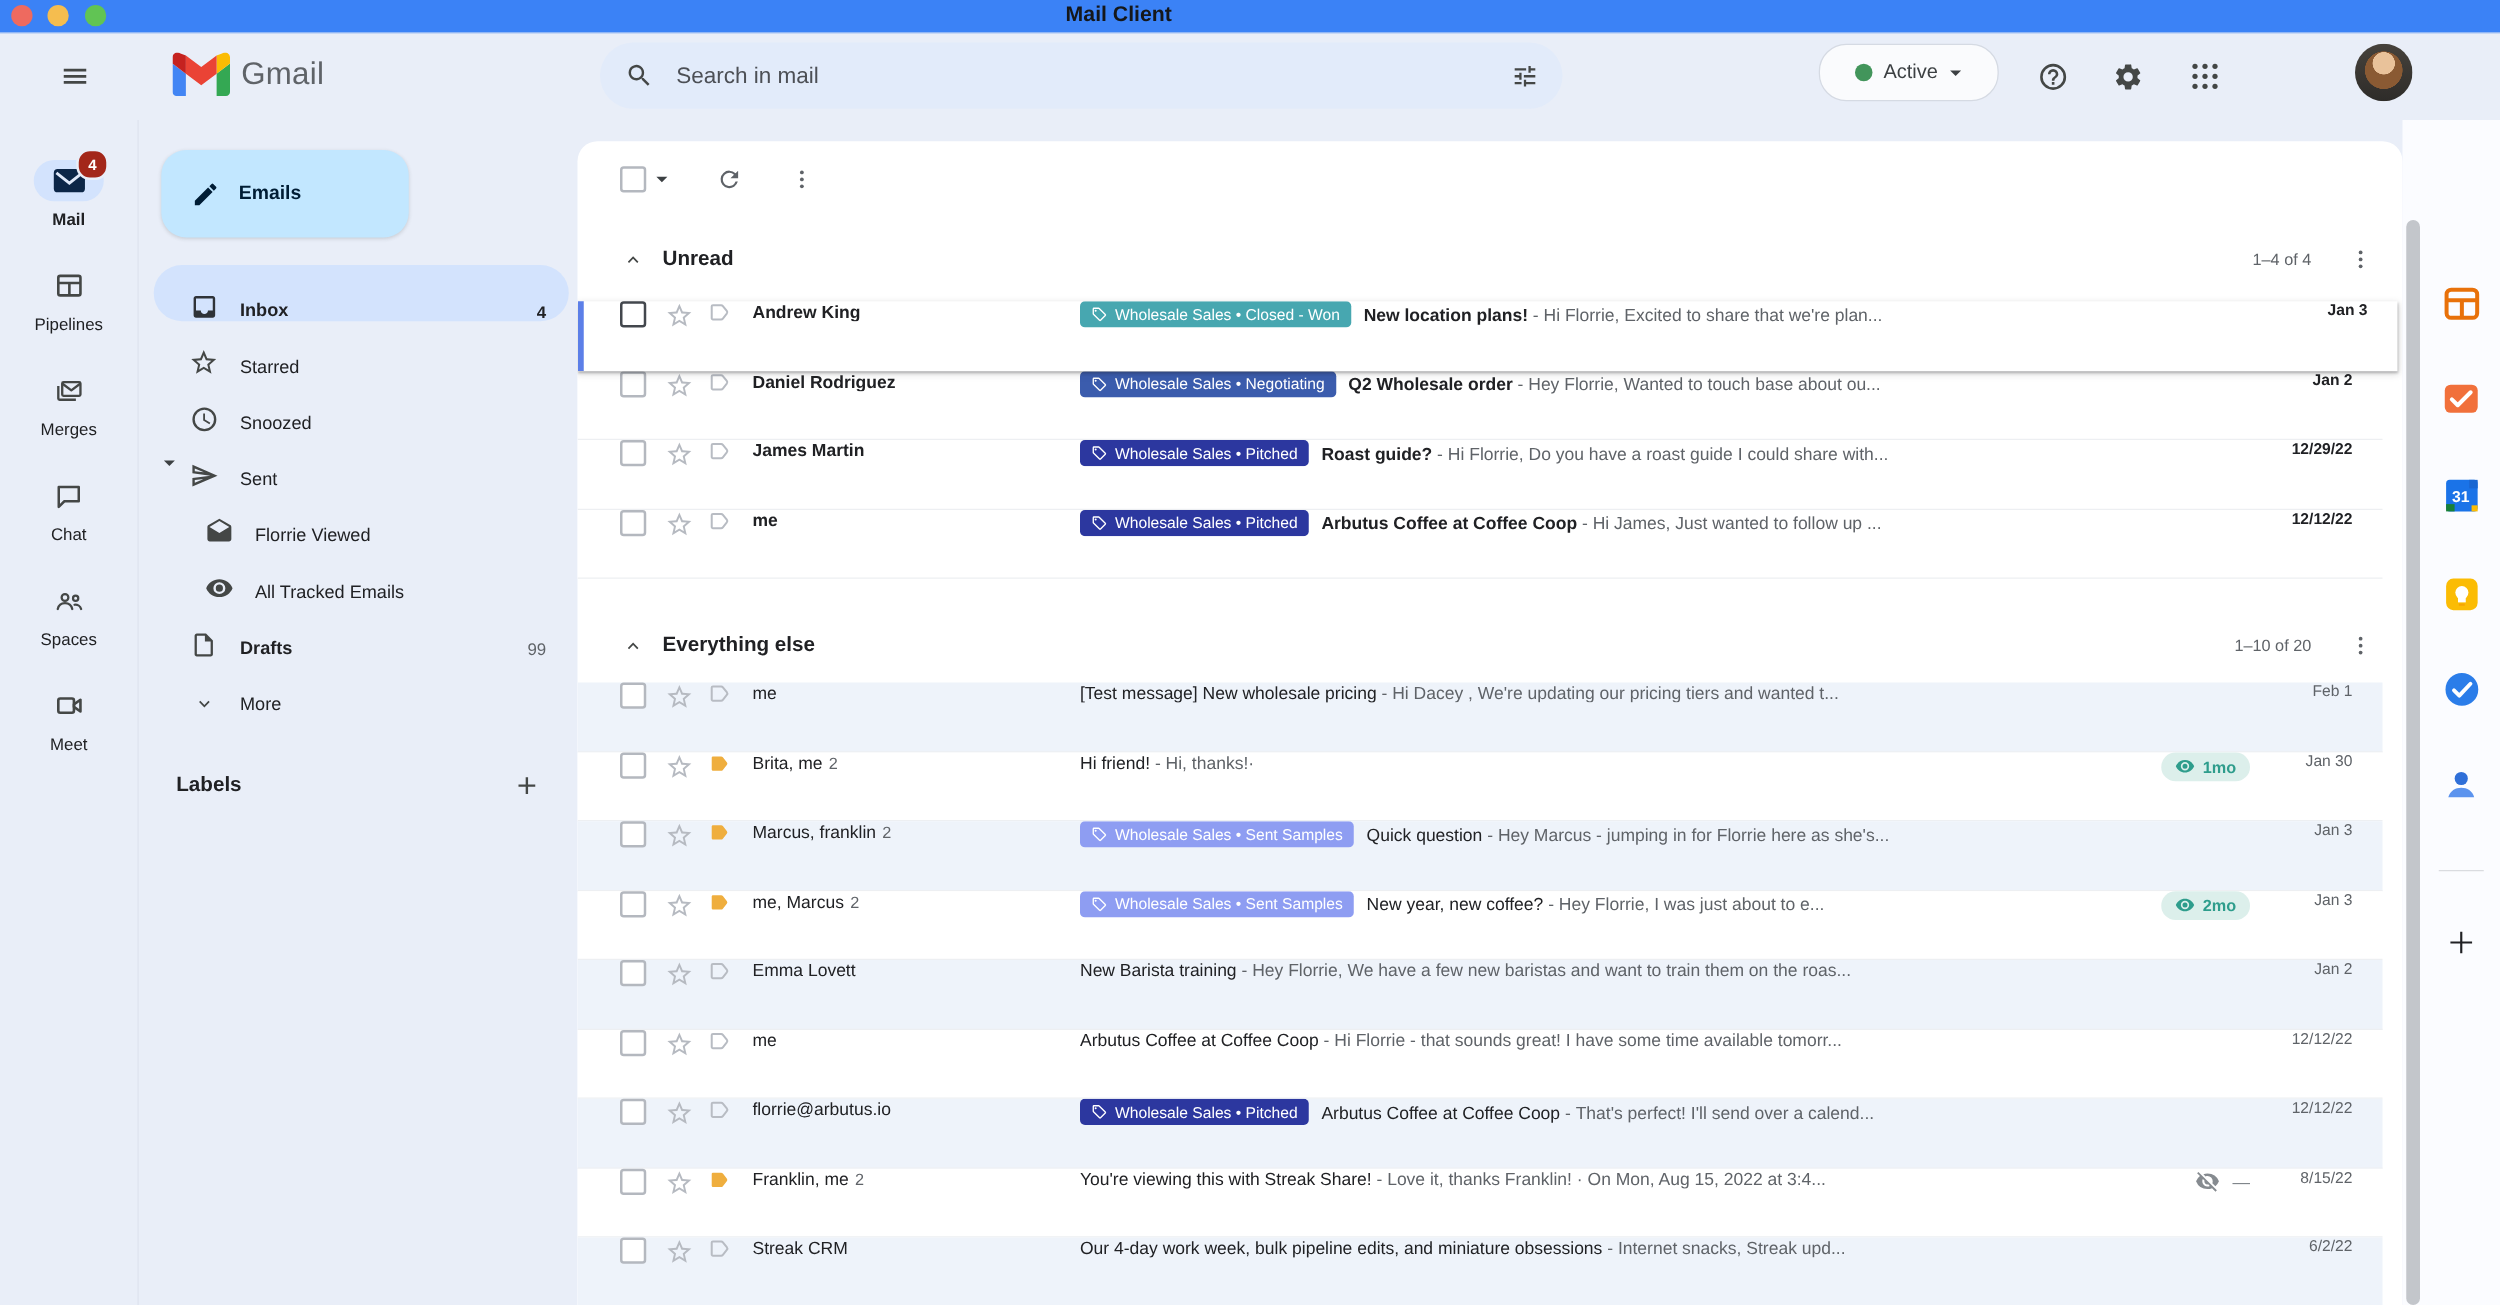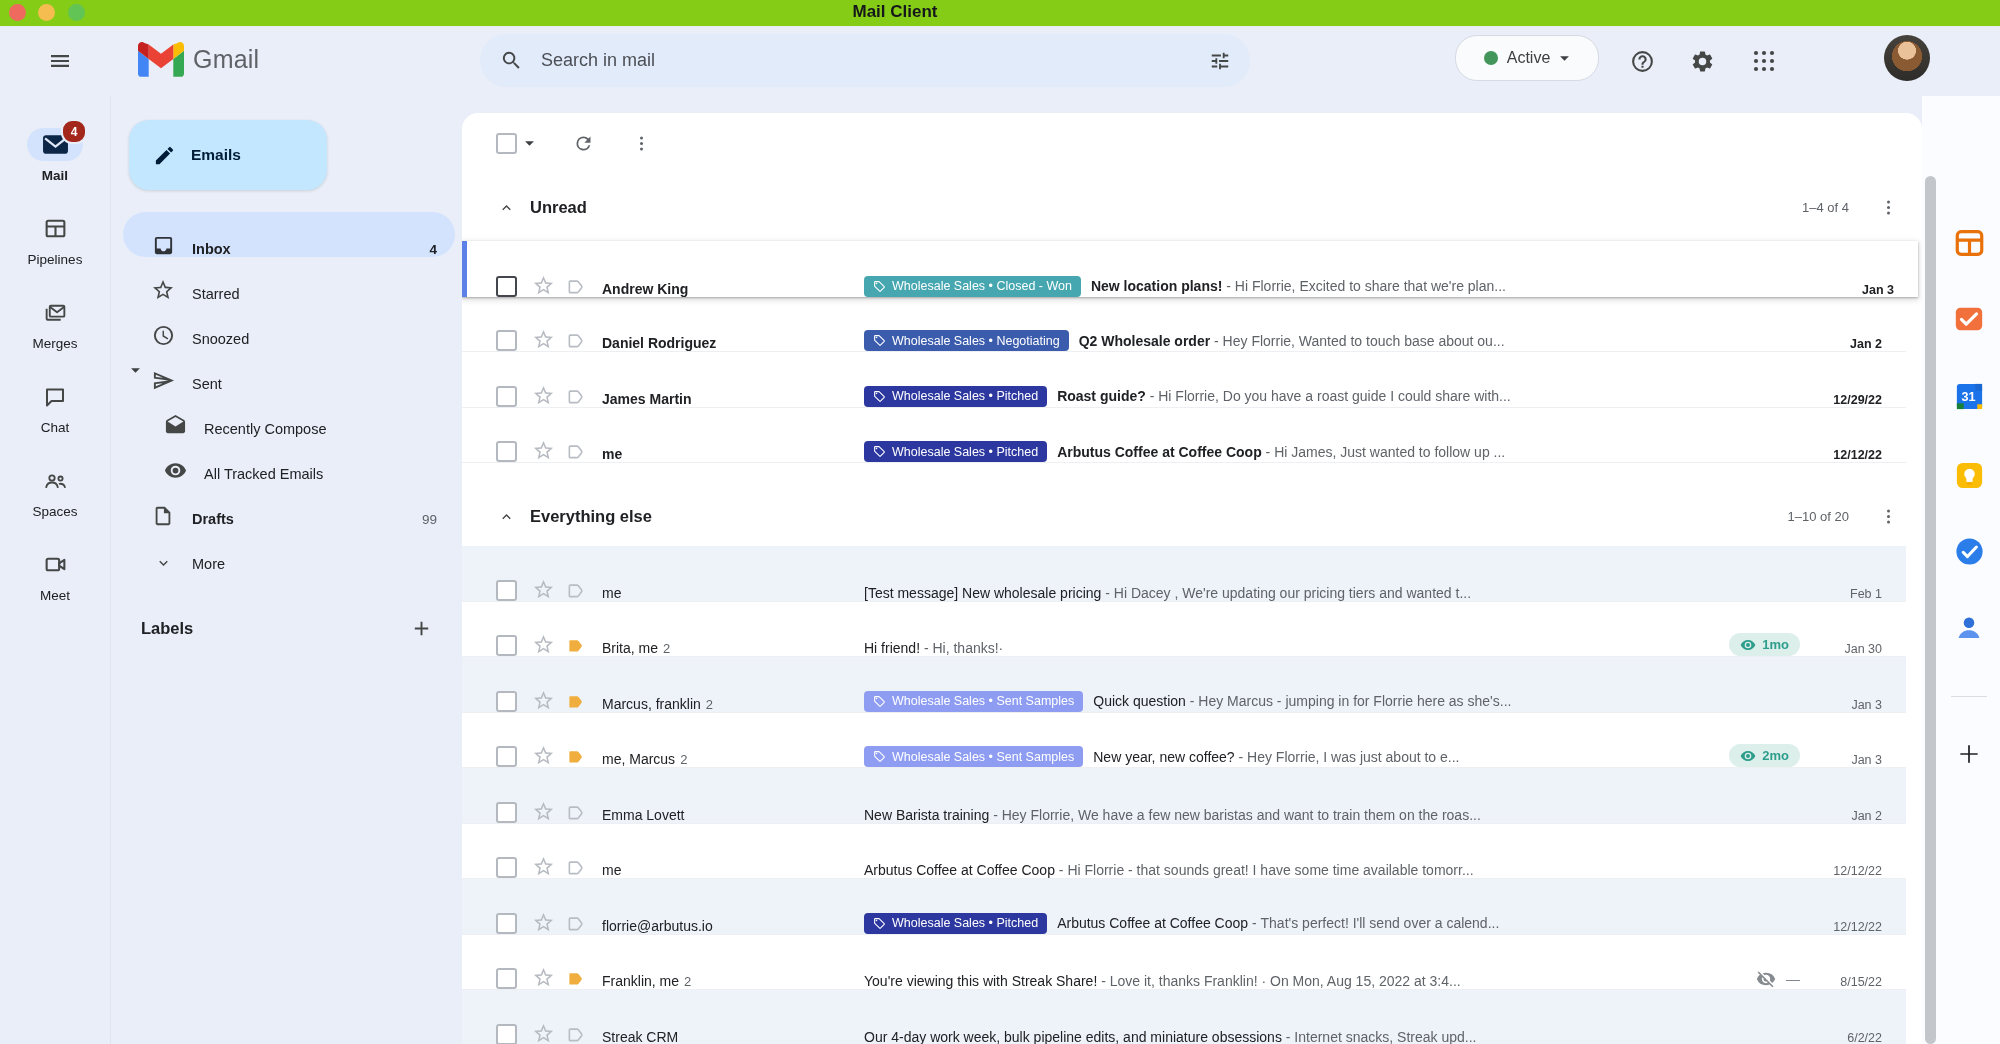--- a/index.html
+++ b/index.html
@@ -1,21 +1,21 @@
 <!DOCTYPE html>
 <html><head>
 <meta charset="utf-8">
 <style>
   html,body{margin:0;padding:0}
   body{width:2000px;height:1044px;position:relative;overflow:hidden;background:#e9eef8;
        font-family:"Liberation Sans",sans-serif;color:#202124;-webkit-font-smoothing:antialiased}
   svg{display:block}
 
   
-  .titlebar{position:absolute;top:0;left:0;right:0;height:26px;background:#84cc16;border-bottom:1px solid #e7ecf5}
+  .titlebar{position:absolute;top:0;left:0;right:0;height:26px;background:#3b82f6;border-bottom:1px solid #e7ecf5}
   .win-title{position:absolute;top:2px;left:0;width:1790px;text-align:center;font-size:17px;font-weight:700;color:#15171a}
   .tl{position:absolute;top:4px;width:17px;height:17px;border-radius:50%}
   .tl-red{left:9px;background:#ee6a5f}.tl-yellow{left:38px;background:#f5bd4f}.tl-green{left:68px;background:#61c454}
 
   
   .header{position:absolute;top:26px;left:0;right:0;height:70px}
   .icon-btn{position:absolute;width:40px;height:40px;top:15px;display:flex;align-items:center;justify-content:center;border-radius:50%;cursor:pointer}
   .logo{position:absolute;left:138px;top:16px;display:flex;align-items:center;gap:9px}
   .logo-text{font-size:25px;color:#5f6368;letter-spacing:.2px}
   .searchbar{position:absolute;left:480px;top:8px;width:770px;height:53px;border-radius:27px;background:#e2ebfa;display:flex;align-items:center;padding:0 10px 0 20px;box-sizing:border-box}
@@ -59,21 +59,21 @@
   .card{position:absolute;left:462px;top:113px;width:1460px;bottom:0;background:#fff;border-radius:16px 16px 0 0;overflow:hidden;display:flex;flex-direction:column}
   .toolbar{height:60px;flex:none;display:flex;align-items:center;padding-left:34px}
   .tb-group{display:flex;align-items:center;gap:7px;cursor:pointer}
   .tb-btn{margin-left:38px;cursor:pointer;display:flex}
   .cb{width:17px;height:17px;border:2px solid #b4b8bf;border-radius:3px;background:#fff;flex:none;cursor:pointer}
   .sechead{flex:none;display:flex;align-items:center;padding:0 24px 0 36px}
   .sec-chev{display:flex;cursor:pointer}
   .sec-title{margin-left:15px;font-size:16.5px;font-weight:700;color:#202124;flex:1}
   .sec-range{font-size:13px;color:#5f6368;margin-right:30px}
   .secgap{height:23px;flex:none}
-  .row{height:55.5px;flex:none;display:flex;align-items:flex-end;padding-left:34px;margin-right:16px;border-bottom:1px solid #edeff2;background:#fff;cursor:pointer;box-sizing:border-box}
+  .row{height:55.5px;flex:none;display:flex;align-items:flex-start;padding-left:34px;margin-right:16px;border-bottom:1px solid #edeff2;background:#fff;cursor:pointer;box-sizing:border-box}
   .row.shaded{background:#eef3fa}
   .row.selected{margin-right:4px;border-bottom:none;position:relative;z-index:3;box-shadow:inset 5px 0 0 #5c7fe8,0 1px 2px rgba(32,33,36,.3),0 2px 6px 1px rgba(32,33,36,.15)}
   .row.selected .cb{border-color:#43474d}
   .star{margin-left:15px;flex:none;cursor:pointer}
   .flag{margin-left:12px;flex:none;cursor:pointer}
   .sender{margin-left:16px;width:262px;flex:none;font-size:14px;color:#202124;white-space:nowrap;overflow:hidden}
   .cnt{color:#5f6368;font-weight:400;font-size:13px;margin-left:5px}
   .mid{flex:1;min-width:0;display:flex;align-items:center;white-space:nowrap;overflow:hidden;font-size:14px;color:#202124}
   .pill{display:inline-flex;align-items:center;gap:6px;color:#fff;font-size:12.5px;font-weight:500;padding:3.5px 9px;border-radius:4px;margin-right:10px;flex:none}
   .snip{color:#5f6368;overflow:hidden;text-overflow:ellipsis}
@@ -294,21 +294,21 @@
           </svg>
         </span>
     <span class="nlabel">Sent</span>
     </div>
       <div class="nav-item indent">
     <span class="nicon">
           <svg width="23" height="23" viewBox="0 0 24 24">
             <path fill="#444746" d="M21.99 8c0-.72-.37-1.35-.94-1.7L12 1 2.95 6.3C2.38 6.65 2 7.28 2 8v10c0 1.1.9 2 2 2h16c1.1 0 2-.9 2-2l-.01-10zM12 13L3.74 7.84 12 3l8.26 4.84L12 13z"></path>
           </svg>
         </span>
-    <span class="nlabel">Recently Compose</span>
+    <span class="nlabel">Florrie Viewed</span>
     </div>
       <div class="nav-item indent">
     <span class="nicon">
           <svg width="23" height="23" viewBox="0 0 24 24">
             <path fill="#444746" d="M12 4.5C7 4.5 2.73 7.61 1 12c1.73 4.39 6 7.5 11 7.5s9.27-3.11 11-7.5c-1.73-4.39-6-7.5-11-7.5zM12 17a5 5 0 1 1 0-10 5 5 0 0 1 0 10zm0-8a3 3 0 1 0 0 6 3 3 0 0 0 0-6z"></path>
           </svg>
         </span>
     <span class="nlabel">All Tracked Emails</span>
     </div>
       <div class="nav-item semibold">

